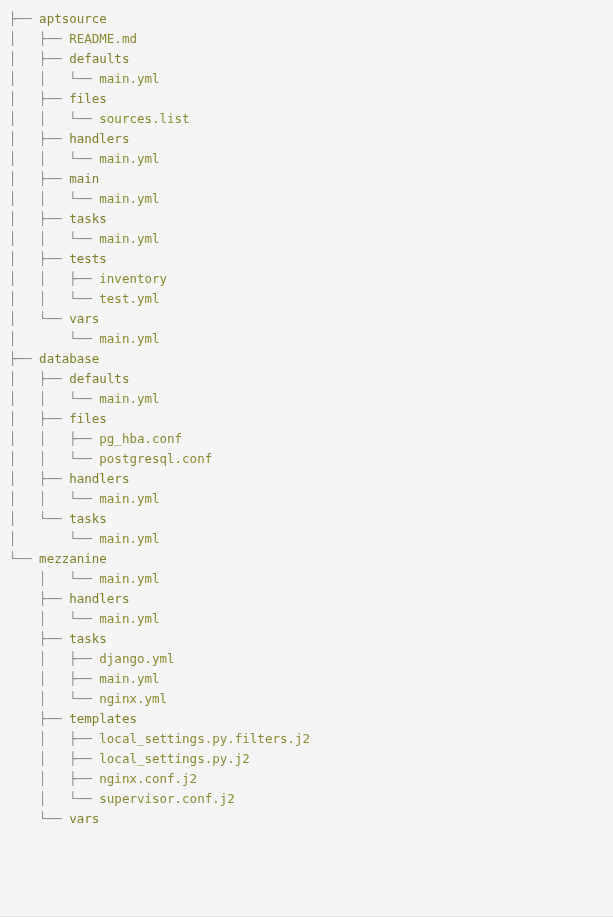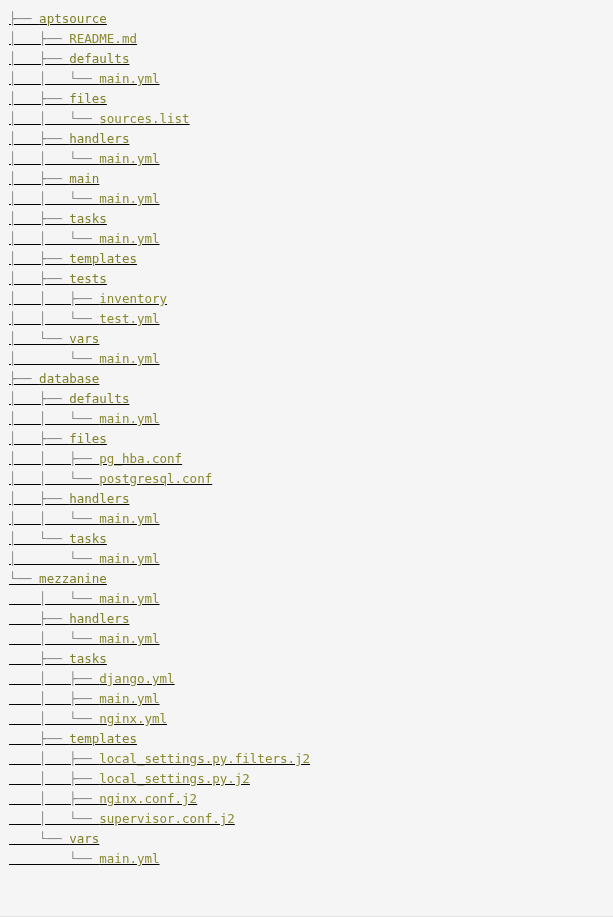--- a/index.html
+++ b/index.html
@@ -21,21 +21,20 @@
     background: #f5f5f5;
     border-bottom: 1px solid #e2e2e2;
     padding: 9px 0 0 0;
   }
   .tree-row {
     height: 20px;
     line-height: 20px;
     font-size: 12.5px;
     white-space: pre;
     display: block;
-    text-decoration: underline;
   }
   .prefix {
     color: #8b8b8b;
     white-space: pre;
   }
   .entry-name {
     color: #8a8a33;
     white-space: pre;
   }
   .entry-name.dir {
@@ -56,21 +55,20 @@
       <div class="tree-row"><span class="pad-left"></span><span class="prefix">│   ├── </span><span class="entry-name dir">defaults</span></div>
       <div class="tree-row"><span class="pad-left"></span><span class="prefix">│   │   └── </span><span class="entry-name">main.yml</span></div>
       <div class="tree-row"><span class="pad-left"></span><span class="prefix">│   ├── </span><span class="entry-name dir">files</span></div>
       <div class="tree-row"><span class="pad-left"></span><span class="prefix">│   │   └── </span><span class="entry-name">sources.list</span></div>
       <div class="tree-row"><span class="pad-left"></span><span class="prefix">│   ├── </span><span class="entry-name dir">handlers</span></div>
       <div class="tree-row"><span class="pad-left"></span><span class="prefix">│   │   └── </span><span class="entry-name">main.yml</span></div>
       <div class="tree-row"><span class="pad-left"></span><span class="prefix">│   ├── </span><span class="entry-name dir">main</span></div>
       <div class="tree-row"><span class="pad-left"></span><span class="prefix">│   │   └── </span><span class="entry-name">main.yml</span></div>
       <div class="tree-row"><span class="pad-left"></span><span class="prefix">│   ├── </span><span class="entry-name dir">tasks</span></div>
       <div class="tree-row"><span class="pad-left"></span><span class="prefix">│   │   └── </span><span class="entry-name">main.yml</span></div>
-      <div class="tree-row"><span class="pad-left"></span><span class="prefix">│   ├── </span><span class="entry-name dir">templates</span></div>
       <div class="tree-row"><span class="pad-left"></span><span class="prefix">│   ├── </span><span class="entry-name dir">tests</span></div>
       <div class="tree-row"><span class="pad-left"></span><span class="prefix">│   │   ├── </span><span class="entry-name">inventory</span></div>
       <div class="tree-row"><span class="pad-left"></span><span class="prefix">│   │   └── </span><span class="entry-name">test.yml</span></div>
       <div class="tree-row"><span class="pad-left"></span><span class="prefix">│   └── </span><span class="entry-name dir">vars</span></div>
       <div class="tree-row"><span class="pad-left"></span><span class="prefix">│       └── </span><span class="entry-name">main.yml</span></div>
       <div class="tree-row"><span class="pad-left"></span><span class="prefix">├── </span><span class="entry-name dir">database</span></div>
       <div class="tree-row"><span class="pad-left"></span><span class="prefix">│   ├── </span><span class="entry-name dir">defaults</span></div>
       <div class="tree-row"><span class="pad-left"></span><span class="prefix">│   │   └── </span><span class="entry-name">main.yml</span></div>
       <div class="tree-row"><span class="pad-left"></span><span class="prefix">│   ├── </span><span class="entry-name dir">files</span></div>
       <div class="tree-row"><span class="pad-left"></span><span class="prefix">│   │   ├── </span><span class="entry-name">pg_hba.conf</span></div>
@@ -86,15 +84,14 @@
       <div class="tree-row"><span class="pad-left"></span><span class="prefix">    ├── </span><span class="entry-name dir">tasks</span></div>
       <div class="tree-row"><span class="pad-left"></span><span class="prefix">    │   ├── </span><span class="entry-name">django.yml</span></div>
       <div class="tree-row"><span class="pad-left"></span><span class="prefix">    │   ├── </span><span class="entry-name">main.yml</span></div>
       <div class="tree-row"><span class="pad-left"></span><span class="prefix">    │   └── </span><span class="entry-name">nginx.yml</span></div>
       <div class="tree-row"><span class="pad-left"></span><span class="prefix">    ├── </span><span class="entry-name dir">templates</span></div>
       <div class="tree-row"><span class="pad-left"></span><span class="prefix">    │   ├── </span><span class="entry-name">local_settings.py.filters.j2</span></div>
       <div class="tree-row"><span class="pad-left"></span><span class="prefix">    │   ├── </span><span class="entry-name">local_settings.py.j2</span></div>
       <div class="tree-row"><span class="pad-left"></span><span class="prefix">    │   ├── </span><span class="entry-name">nginx.conf.j2</span></div>
       <div class="tree-row"><span class="pad-left"></span><span class="prefix">    │   └── </span><span class="entry-name">supervisor.conf.j2</span></div>
       <div class="tree-row"><span class="pad-left"></span><span class="prefix">    └── </span><span class="entry-name dir">vars</span></div>
-      <div class="tree-row"><span class="pad-left"></span><span class="prefix">        └── </span><span class="entry-name">main.yml</span></div>
     </div>
 </div>
 
 </body></html>

